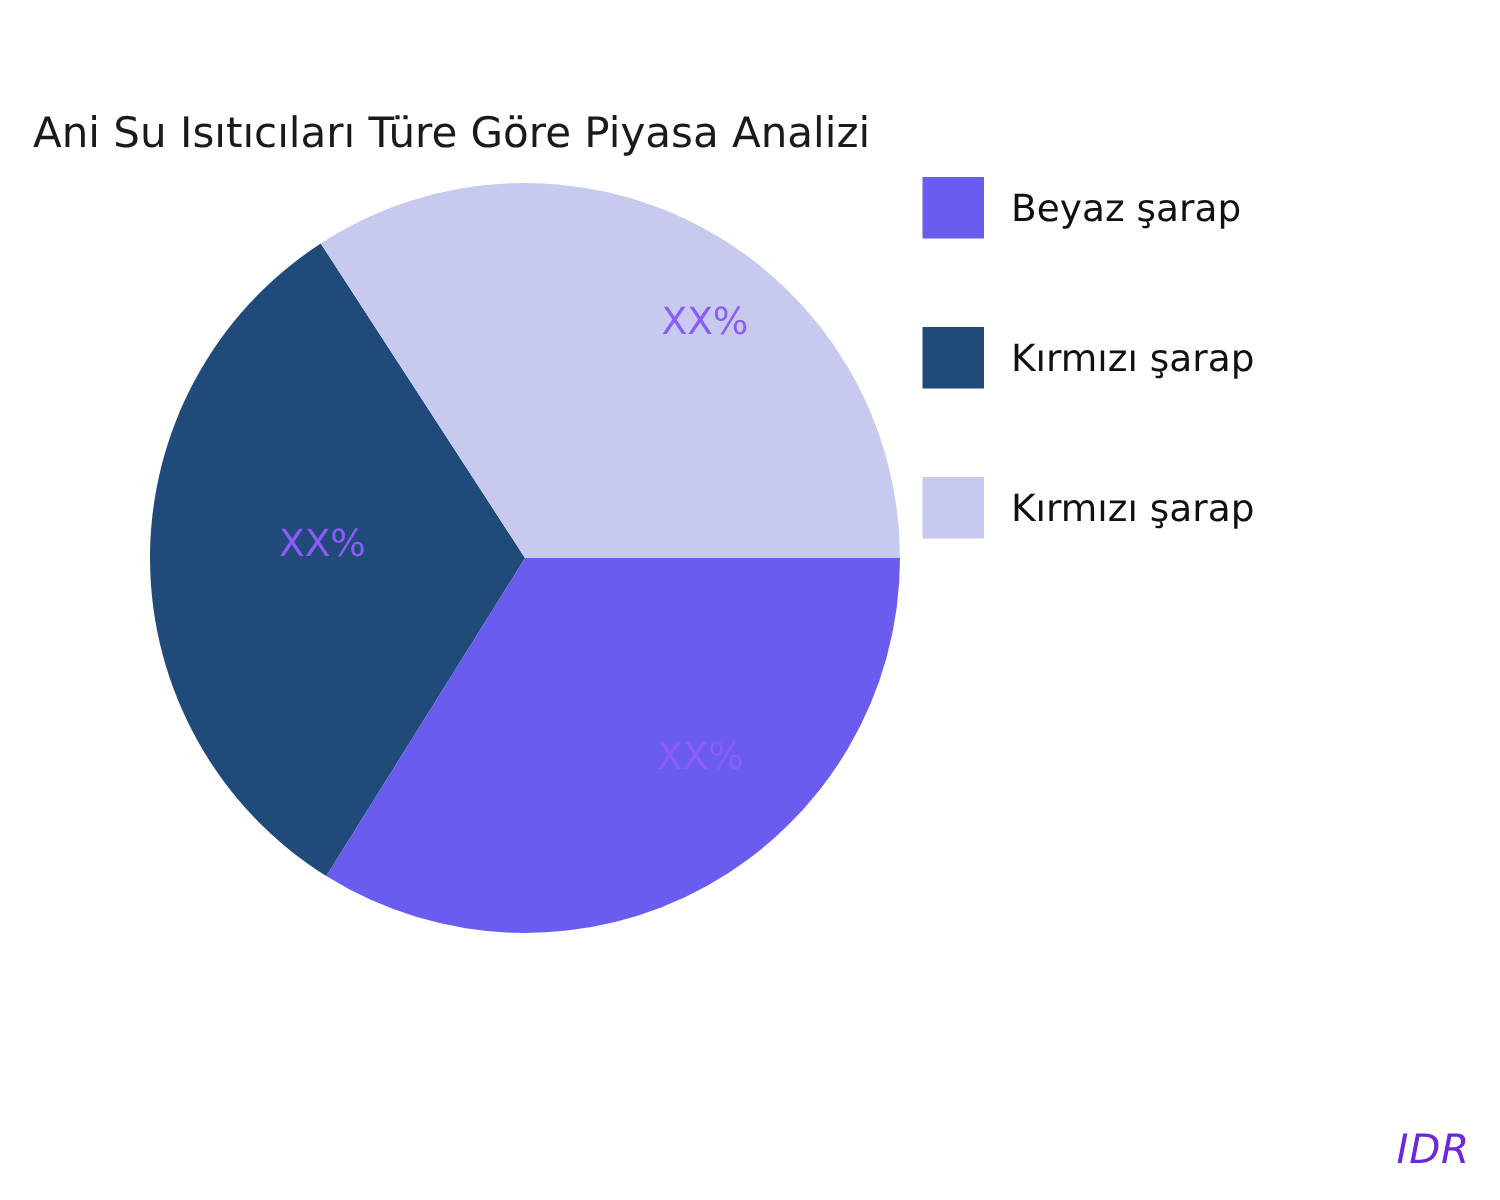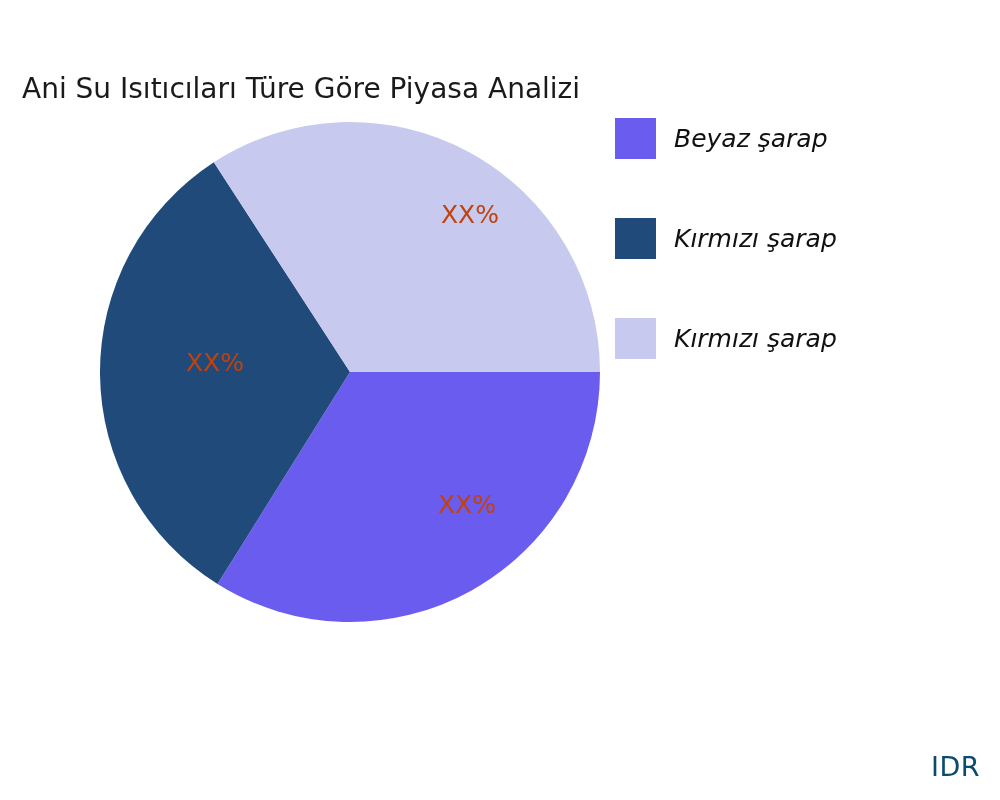--- a/index.html
+++ b/index.html
@@ -40,39 +40,38 @@
   #pie-svg {
     position: absolute;
     left: 0;
     top: 0;
   }
 
   .slice-label {
     position: absolute;
     font-size: 25px;
     line-height: 25px;
-    color: #c2410c;
+    color: #8b5cf6;
     white-space: nowrap;
     transform: translate(-50%, -50%);
     font-family: "DejaVu Sans", sans-serif;
   }
 
   #legend {
     position: absolute;
     left: 615px;
     top: 118px;
     width: 370px;
   }
 
   .legend-row {
     display: flex;
     align-items: center;
     height: 41px;
     margin-bottom: 59px;
-    font-style: italic;
   }
 
   .legend-swatch {
     width: 41px;
     height: 41px;
     flex: 0 0 41px;
   }
 
   .legend-label {
     margin-left: 18px;
@@ -125,13 +124,13 @@
     <span class="legend-label">Kırmızı şarap</span>
   </div>
 
   <div class="legend-row">
     <span class="legend-swatch" style="background: rgb(199, 202, 238);"></span>
     <span class="legend-label">Kırmızı şarap</span>
   </div>
 
 </div>
 
-<div id="watermark" style="color: #0c4a6e;">IDR</div>
+<div id="watermark" style="color: #6d28d9; font-style: italic;">IDR</div>
 
 </body></html>

